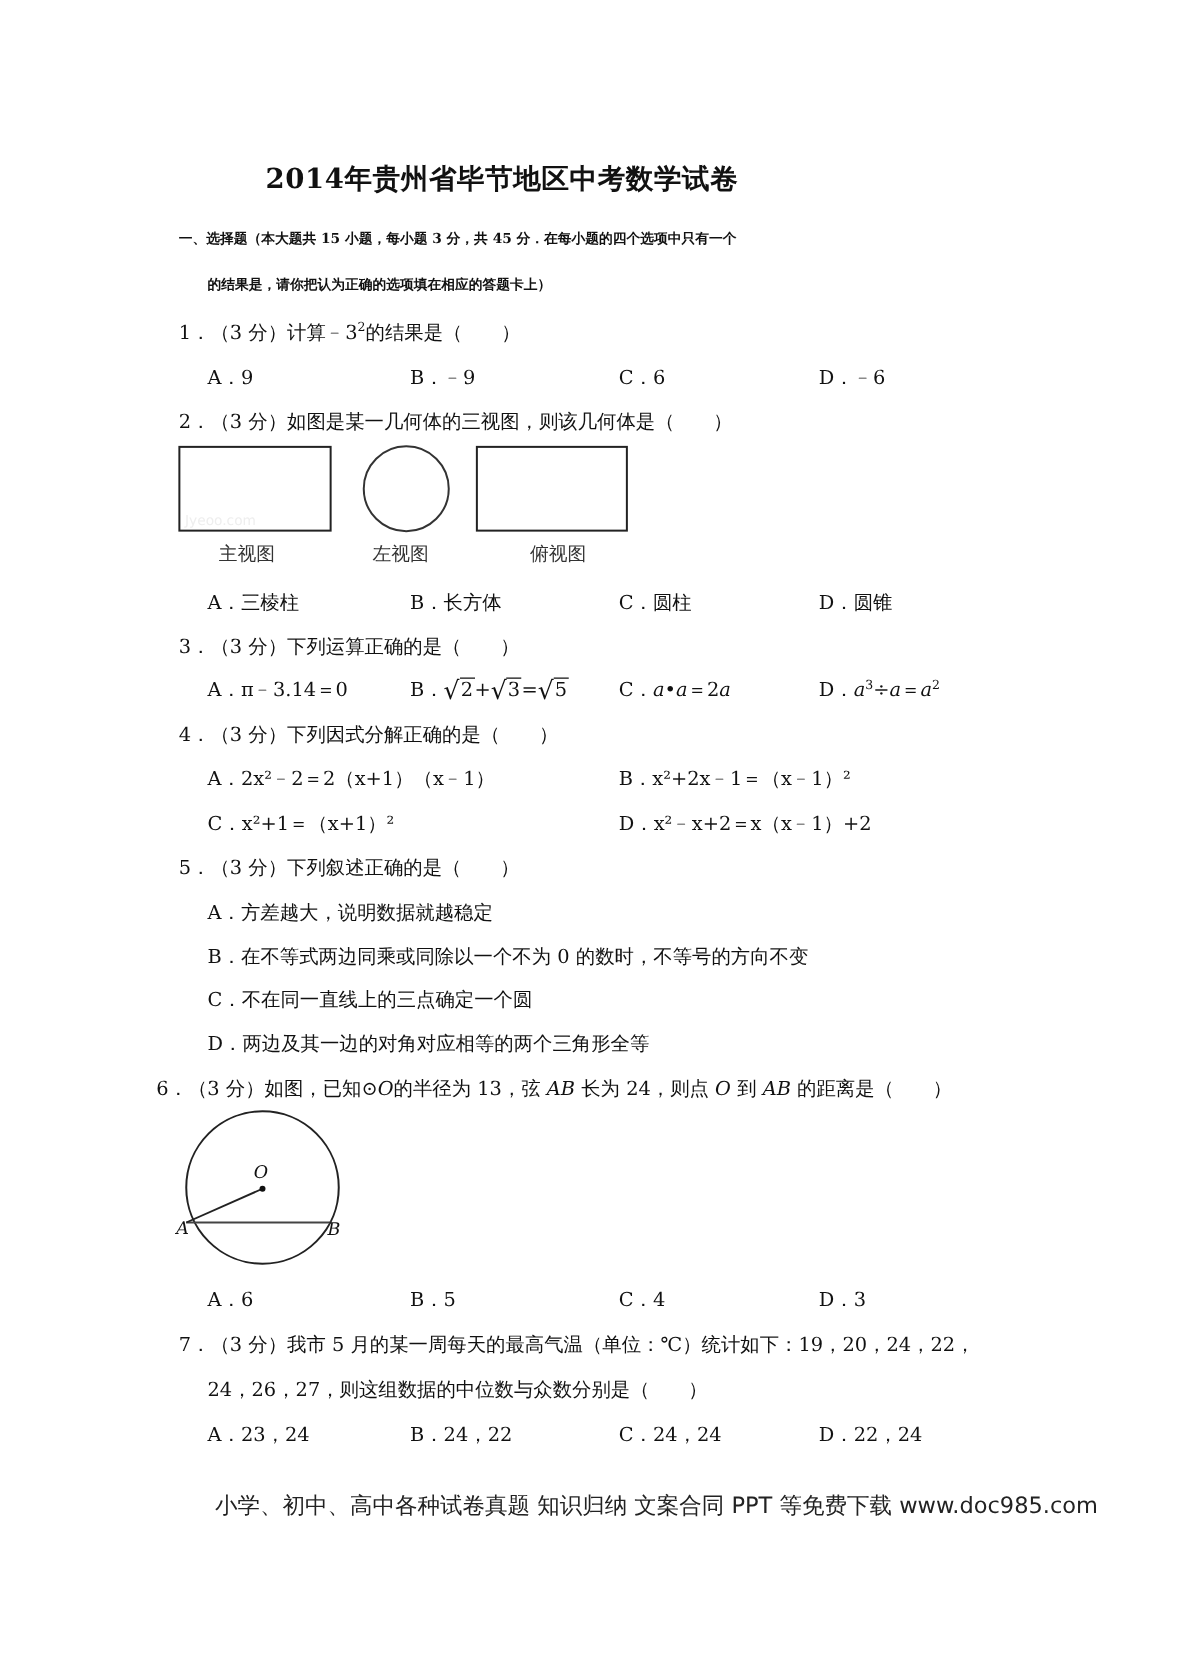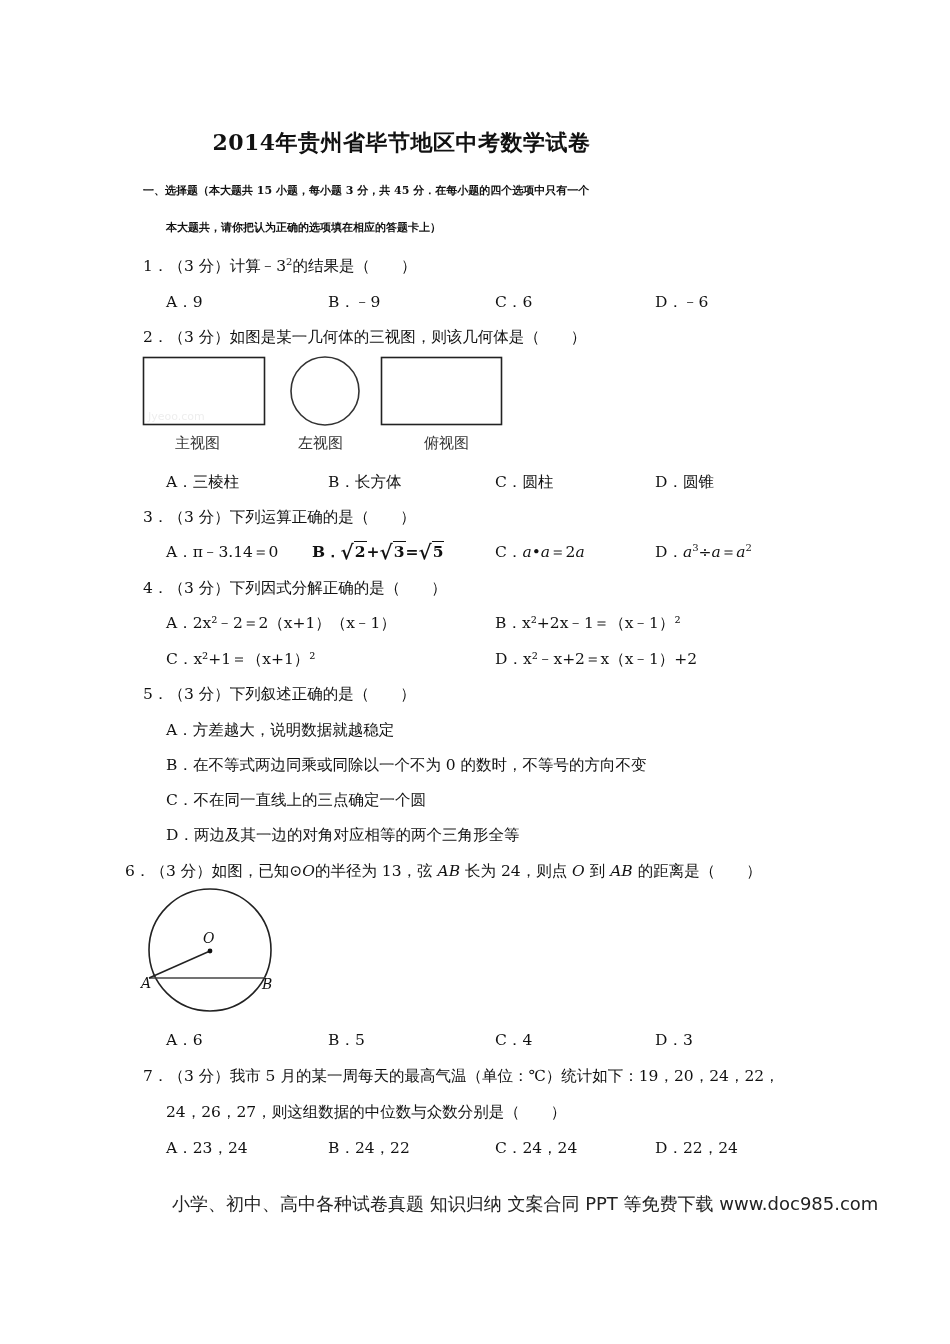--- a/index.html
+++ b/index.html
@@ -23,21 +23,21 @@
   svg { position: absolute; overflow: visible; }
   .sqrt { display: inline-block; border-top: 1.4px solid #111; padding: 0 1px; margin-left: 0; }
   .rad { font-size: 20px; display: inline-block; transform: translateY(2px); }
 </style>
 </head>
 <body>
 
 <div class="abs title">2014年贵州省毕节地区中考数学试卷</div>
 
 <div class="abs sec" style="left:143px; top:183px;">一、选择题（本大题共 15 小题，每小题 3 分，共 45 分．在每小题的四个选项中只有一个</div>
-<div class="abs sec" style="left:166px; top:220px;">本大题共，请你把认为正确的选项填在相应的答题卡上）</div>
+<div class="abs sec" style="left:166px; top:220px;">的结果是，请你把认为正确的选项填在相应的答题卡上）</div>
 
 <div class="abs q" style="left:143px; top:256px;">
   <span>1．</span><span>（3 分）</span><span>计算﹣3</span><sup>2</sup><span>的结果是（　　）</span>
 </div>
 <div class="abs opt" style="left:166px; top:292px;"><span>A．</span><span>9</span></div>
 <div class="abs opt" style="left:328px; top:292px;"><span>B．</span><span>﹣9</span></div>
 <div class="abs opt" style="left:495px; top:292px;"><span>C．</span><span>6</span></div>
 <div class="abs opt" style="left:655px; top:292px;"><span>D．</span><span>﹣6</span></div>
 
 <div class="abs q" style="left:143px; top:327px;">
@@ -56,21 +56,21 @@
 
 <div class="abs opt" style="left:166px; top:472px;"><span>A．</span><span>三棱柱</span></div>
 <div class="abs opt" style="left:328px; top:472px;"><span>B．</span><span>长方体</span></div>
 <div class="abs opt" style="left:495px; top:472px;"><span>C．</span><span>圆柱</span></div>
 <div class="abs opt" style="left:655px; top:472px;"><span>D．</span><span>圆锥</span></div>
 
 <div class="abs q" style="left:143px; top:507px;">
   <span>3．</span><span>（3 分）</span><span>下列运算正确的是（　　）</span>
 </div>
 <div class="abs opt" style="left:166px; top:542px;"><span>A．</span><span>π﹣3.14＝0</span></div>
-<div class="abs opt" style="left:312px; top:538px;font-weight:bold;">
+<div class="abs opt" style="left:328px; top:538px;">
   <span>B．</span><span class="rad">√</span><span class="sqrt">2</span><span>+</span><span class="rad">√</span><span class="sqrt">3</span><span>=</span><span class="rad">√</span><span class="sqrt">5</span>
 </div>
 <div class="abs opt" style="left:495px; top:542px;">
   <span>C．</span><i>a</i><span>•</span><i>a</i><span>＝2</span><i>a</i>
 </div>
 <div class="abs opt" style="left:655px; top:542px;">
   <span>D．</span><i>a</i><sup>3</sup><span>÷</span><i>a</i><span>＝</span><i>a</i><sup>2</sup>
 </div>
 
 <div class="abs q" style="left:143px; top:578px;">

